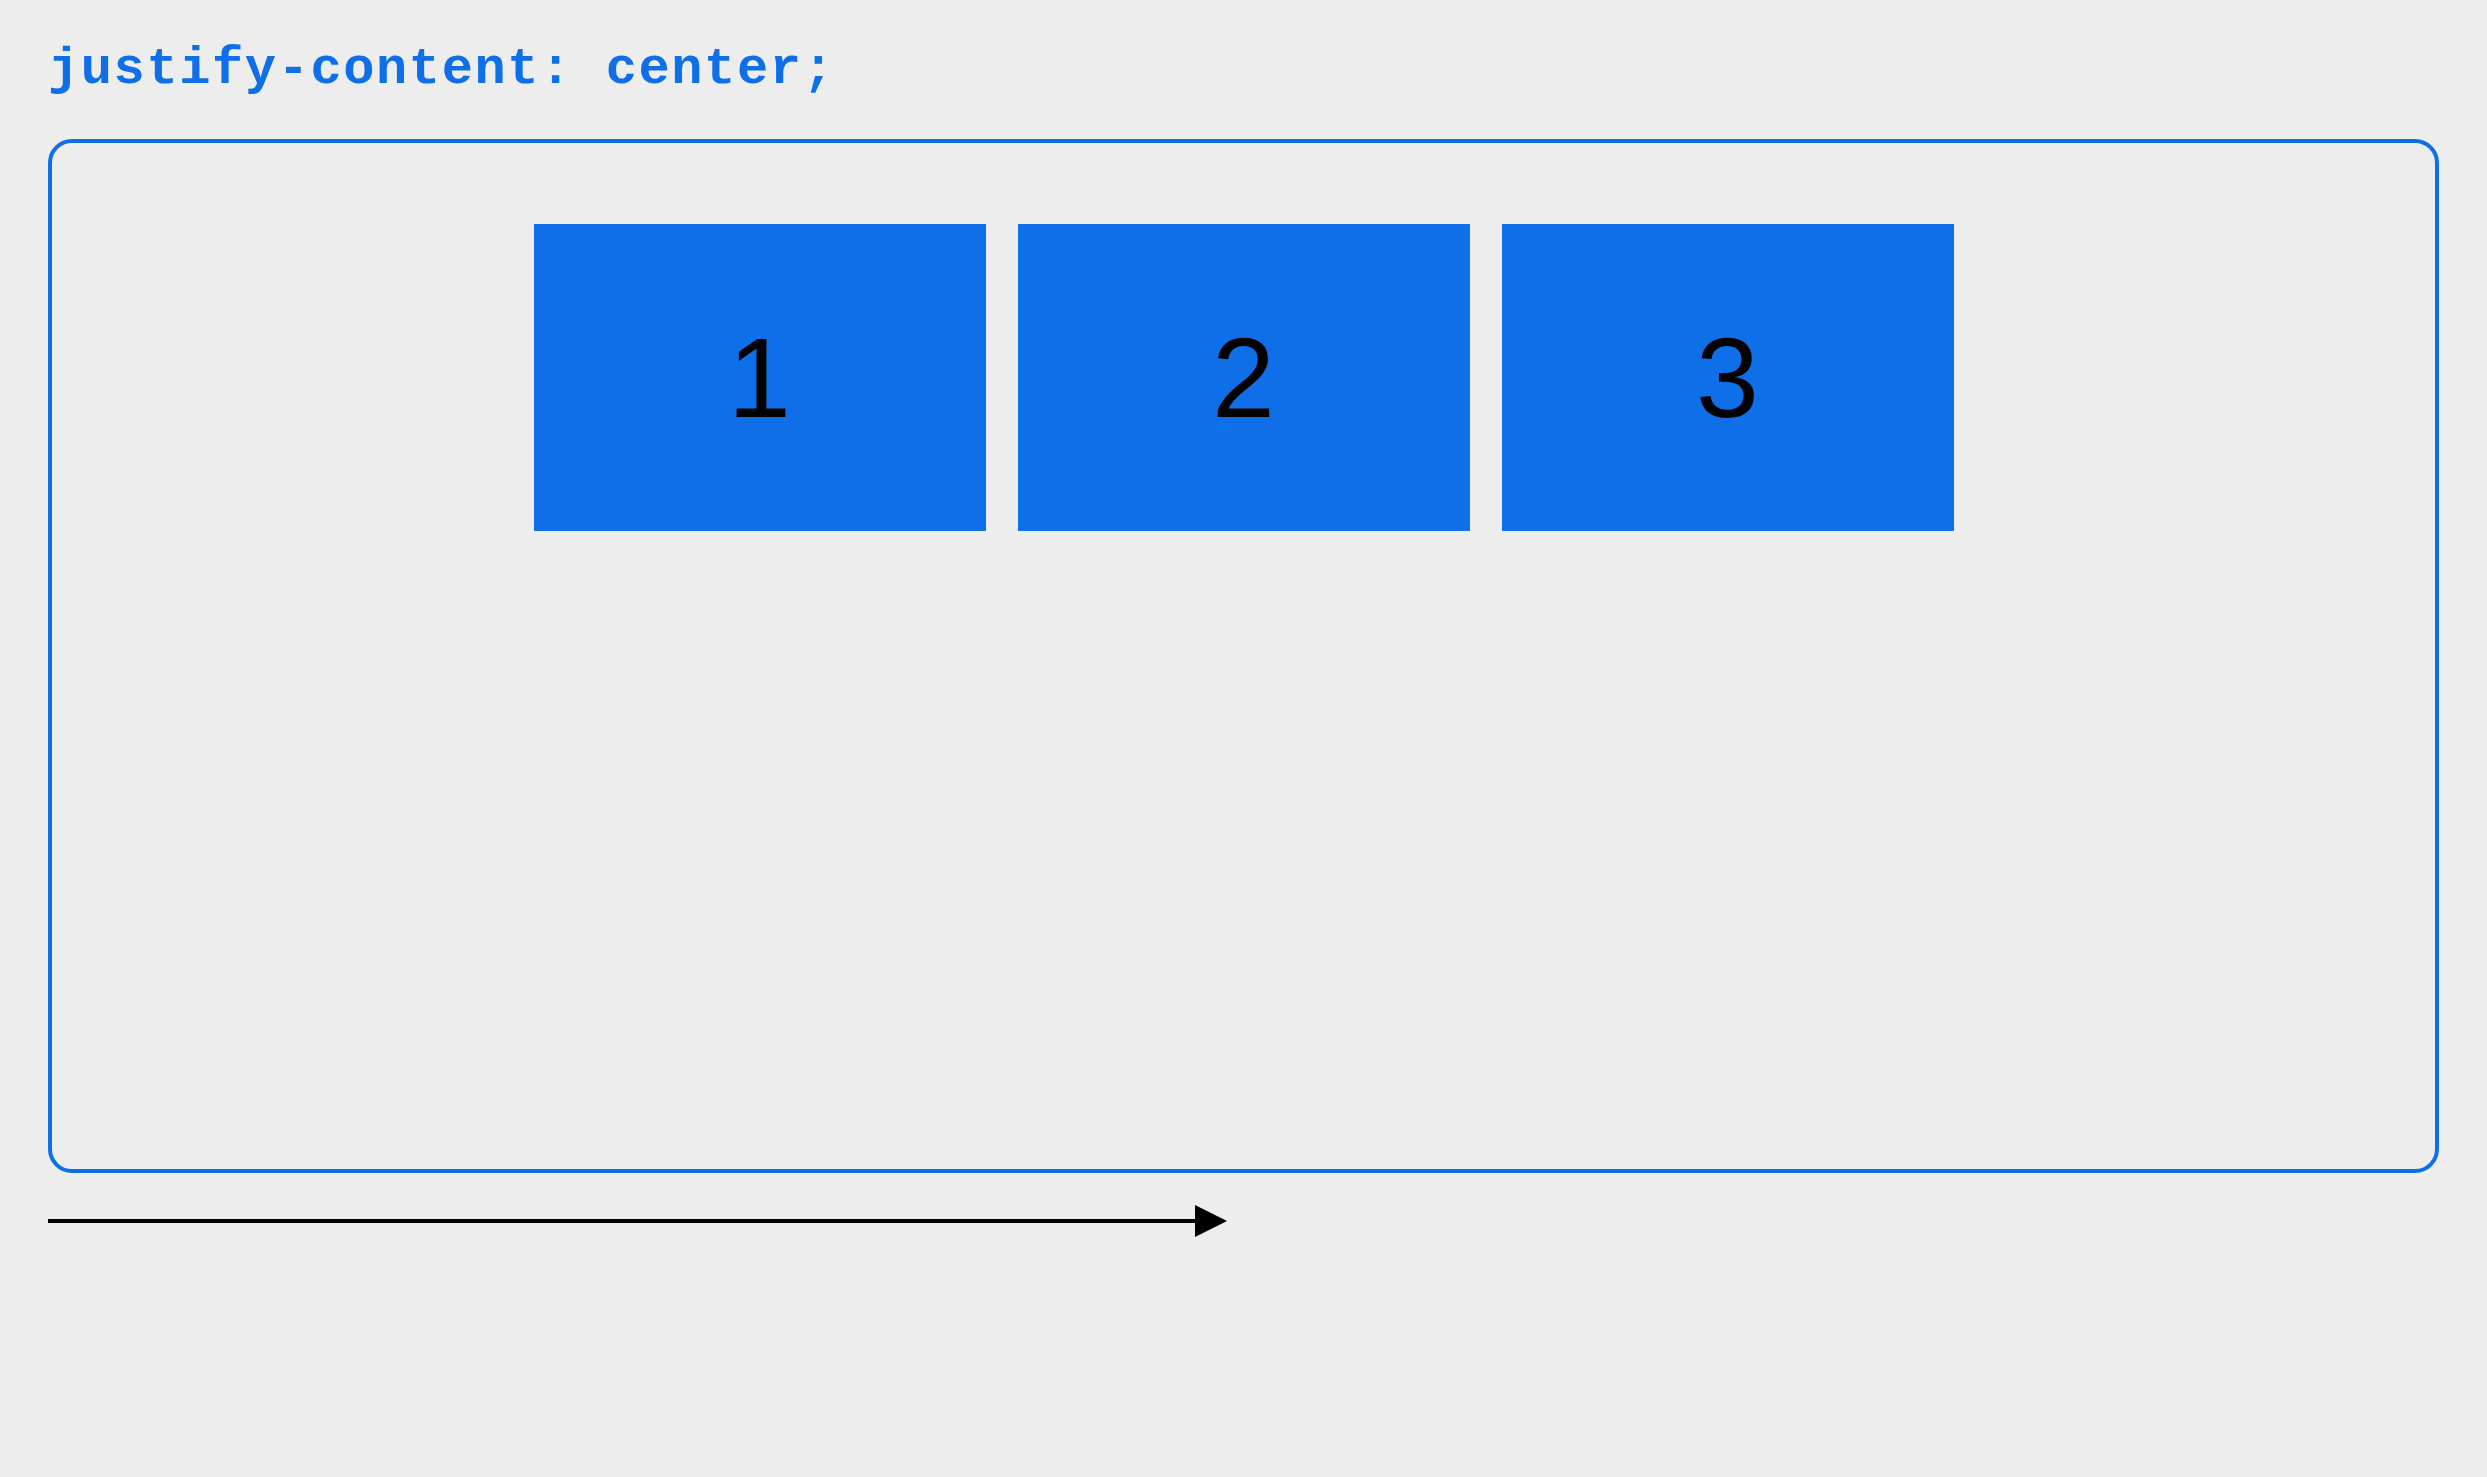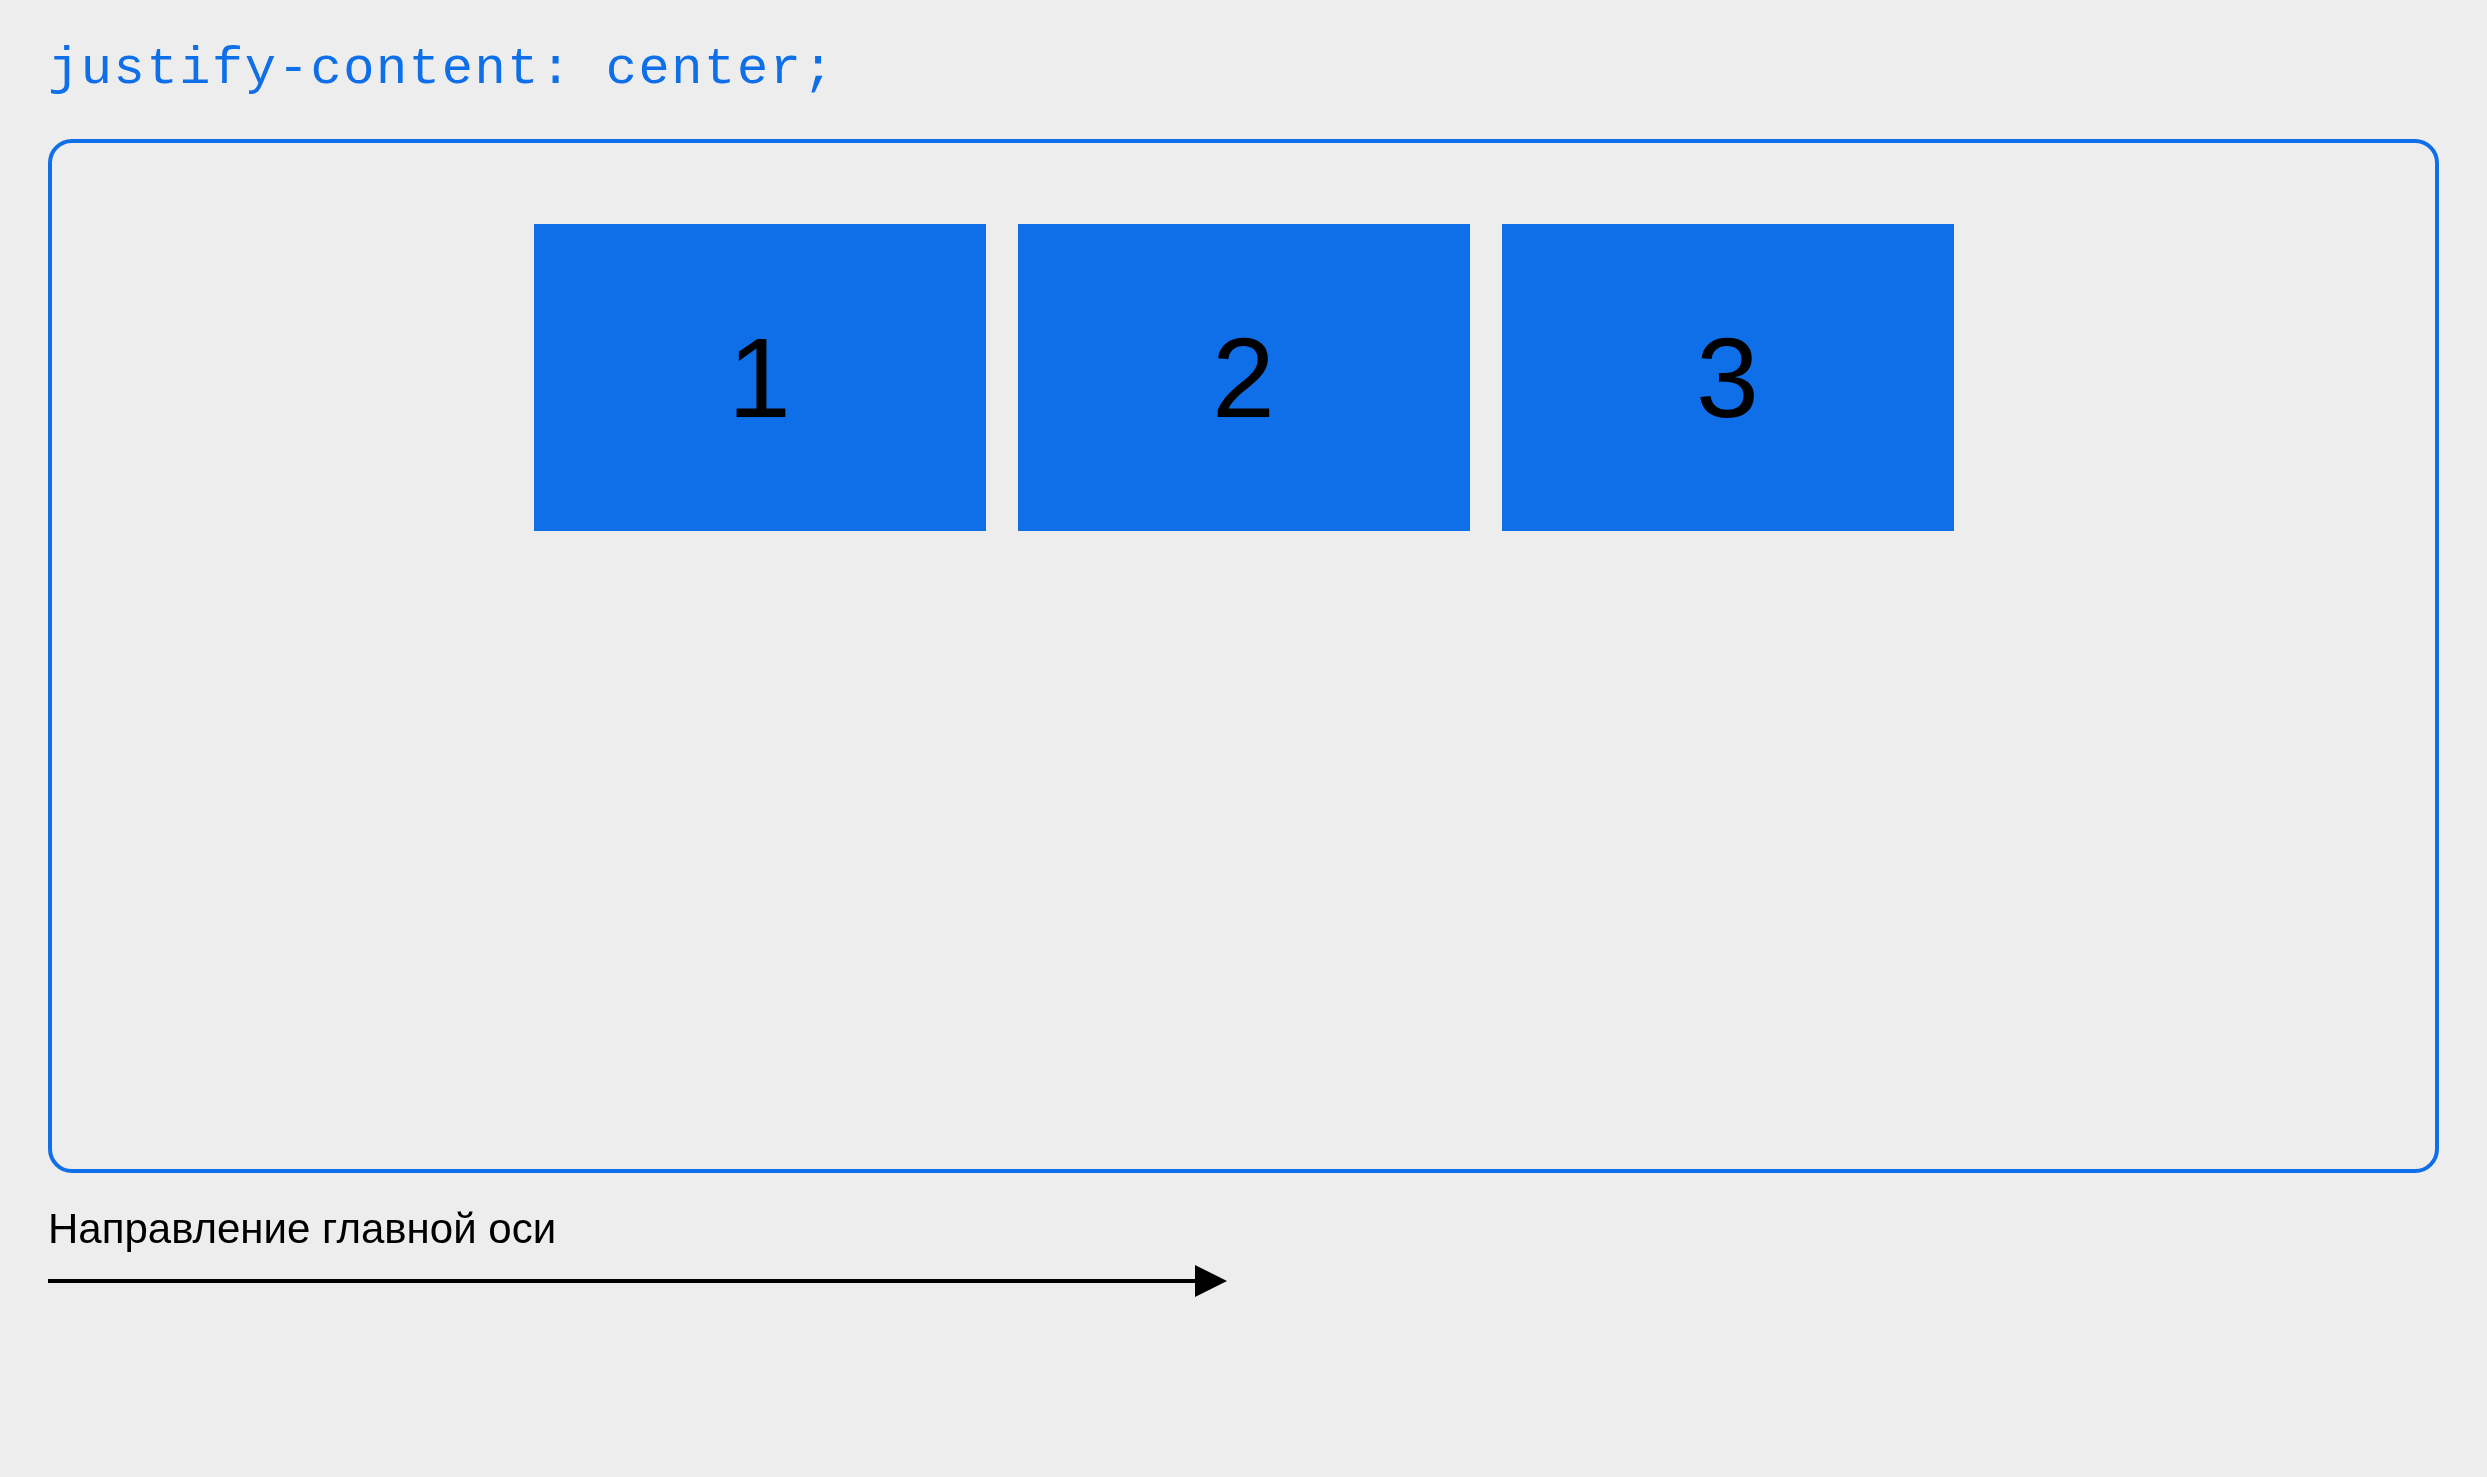--- a/index.html
+++ b/index.html
@@ -9,21 +9,21 @@
     }
     body {
       background: #ededed;
       font-family: -apple-system, BlinkMacSystemFont, "Segoe UI", Helvetica, Arial, sans-serif;
       padding: 40px 48px;
       width: 2487px;
       height: 1478px;
     }
     .title {
       font-family: "Courier New", Courier, monospace;
-      font-weight: 400;
+      font-weight: 700;
       color: #0e6fe8;
       font-size: 52px;
       letter-spacing: 1.6px;
       margin-bottom: 40px;
     }
     .flex-container {
       border: 4px solid #0e6fe8;
       border-radius: 24px;
       height: 1034px;
       padding: 81px 16px 16px 16px;
@@ -82,19 +82,18 @@
 
 <div class="title">justify-content: center;</div>
 
 <div class="flex-container">
   <div class="flex-item">1</div>
   <div class="flex-item">2</div>
   <div class="flex-item">3</div>
 </div>
 
 <div class="axis-area">
-  <div class="axis-label">Направление главной оси</div>
   <div class="arrow">
     <div class="arrow-line"></div>
     <div class="arrow-head"></div>
   </div>
 </div>
 
 
 </body></html>

